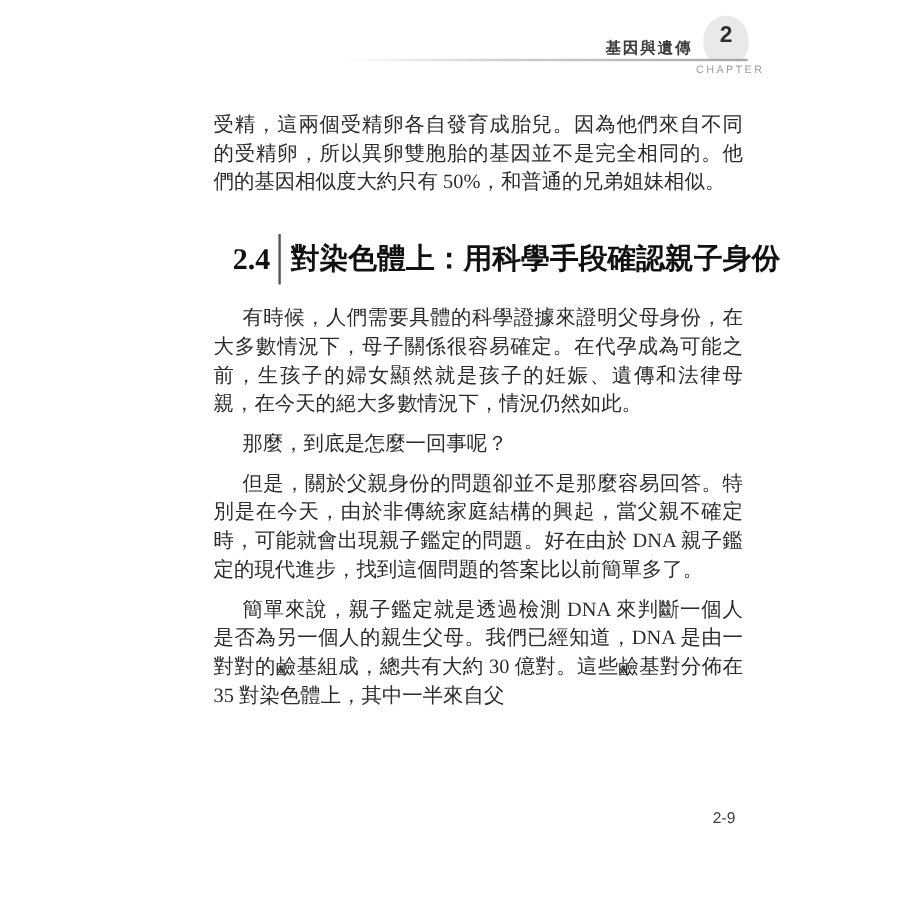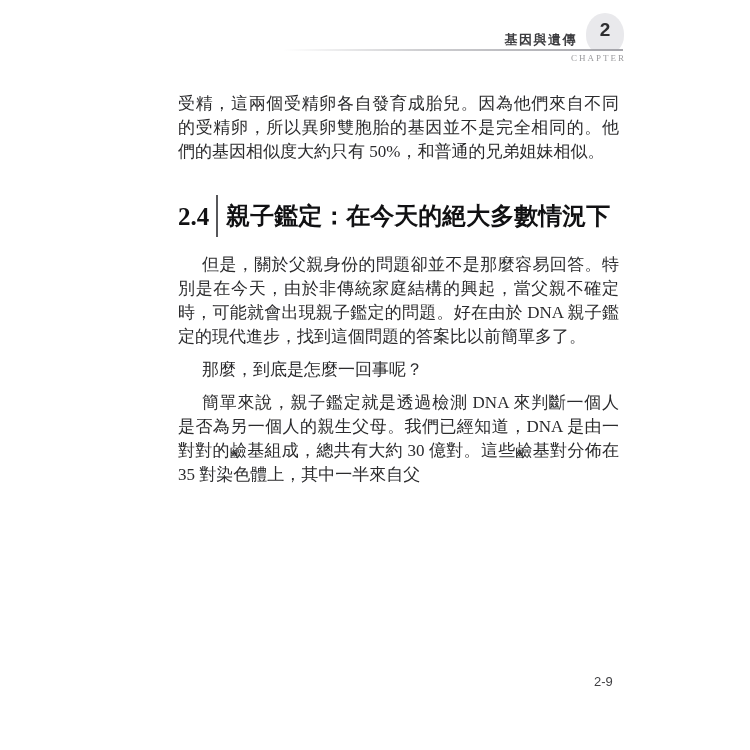--- a/index.html
+++ b/index.html
@@ -55,22 +55,22 @@
     position: absolute;
     left: 283px;
     top: 49px;
     width: 340px;
     height: 2px;
     background: linear-gradient(to right, rgba(175,175,180,0), rgba(168,168,173,0.55) 40%, rgba(160,160,166,0.95));
   }
   .chapter-label {
     position: absolute;
     top: 53px;
-    right: 124px;
-    font-family: Liberation Serif, serif;
+    right: 113px;
+    font-family: Liberation Sans, sans-serif;
     font-size: 9px;
     letter-spacing: 2px;
     color: #9b9b9e;
     white-space: nowrap;
   }
 
   
   .content-column {
     position: absolute;
     left: 178px;
@@ -86,21 +86,21 @@
     color: #2b2b2d;
     text-align: justify;
     text-indent: 24px;
   }
   .body-paragraph.no-indent { text-indent: 0; }
 
   
   .section-heading {
     display: flex;
     align-items: center;
-    margin: 30px 0 15px 0;
+    margin: 30px 0 15px 16px;
     height: 44px;
   }
   .section-number {
     font-family: "Liberation Serif", "DejaVu Serif", serif;
     font-size: 25px;
     font-weight: bold;
     color: #111113;
     line-height: 1;
     padding-right: 7px;
   }
@@ -144,27 +144,28 @@
   </div>
 
   <div class="content-column">
 
     <p class="body-paragraph no-indent">受精，這兩個受精卵各自發育成胎兒。因為他們來自不同的受精卵，所以異卵雙胞胎的基因並不是完全相同的。他們的基因相似度大約只有 50%，和普通的兄弟姐妹相似。</p>
 
 
     <div class="section-heading">
       <span class="section-number">2.4</span>
       <span class="section-divider"></span>
-      <span class="section-title">親子鑑定：在今天的絕大多數情況下</span>
+      <span class="section-title">對染色體上：用科學手段確認親子身份</span>
     </div>
 
+    <p class="body-paragraph">有時候，人們需要具體的科學證據來證明父母身份，在大多數情況下，母子關係很容易確定。在代孕成為可能之前，生孩子的婦女顯然就是孩子的妊娠、遺傳和法律母親，在今天的絕大多數情況下，情況仍然如此。</p>
+
+    <p class="body-paragraph">那麼，到底是怎麼一回事呢？</p>
 
     <p class="body-paragraph">但是，關於父親身份的問題卻並不是那麼容易回答。特別是在今天，由於非傳統家庭結構的興起，當父親不確定時，可能就會出現親子鑑定的問題。好在由於 DNA 親子鑑定的現代進步，找到這個問題的答案比以前簡單多了。</p>
-
-    <p class="body-paragraph">那麼，到底是怎麼一回事呢？</p>
 
     <p class="body-paragraph">簡單來說，親子鑑定就是透過檢測 DNA 來判斷一個人是否為另一個人的親生父母。我們已經知道，DNA 是由一對對的鹼基組成，總共有大約 30 億對。這些鹼基對分佈在 35 對染色體上，其中一半來自父</p>
 
   </div>
 
   <div class="page-number">2-9</div>
 
 </div>
 
 </body></html>

